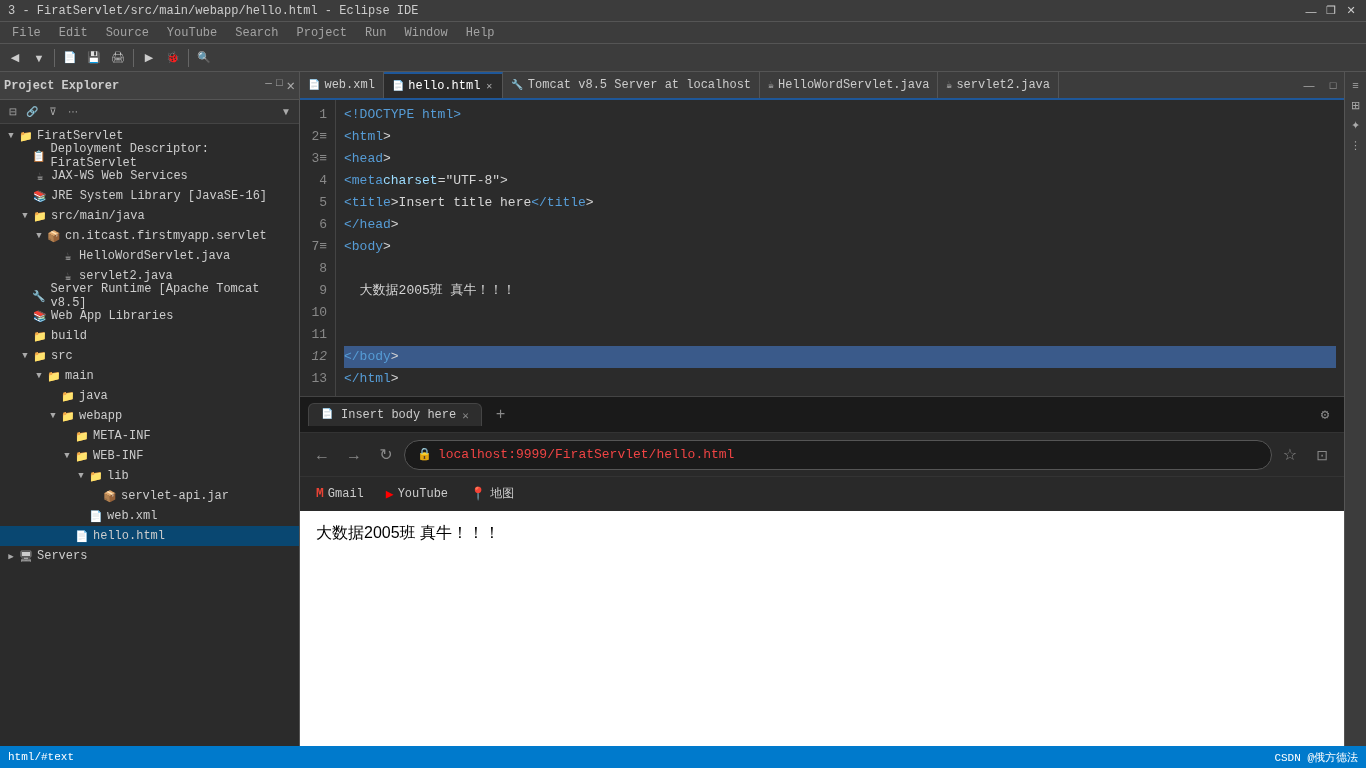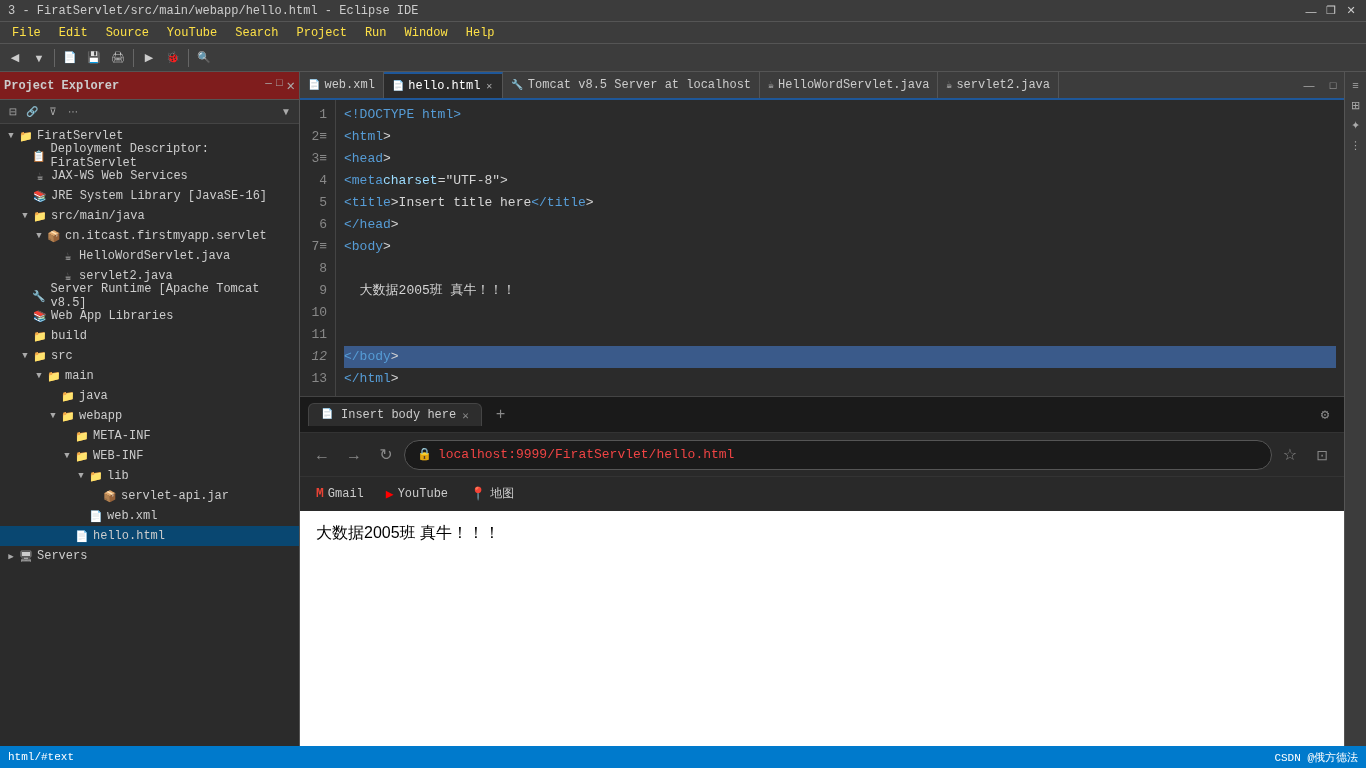--- a/index.html
+++ b/index.html
@@ -25,21 +25,21 @@
       background: #3c3c3c;
       height: 22px;
       display: flex;
       align-items: center;
       padding: 0 4px;
       gap: 2px;
       border-bottom: 1px solid #555;
     }
     .menu-item {
       padding: 2px 8px;
-      color: #fde047;
+      color: #a3a3a3;
       font-size: 12px;
       cursor: pointer;
     }
 
     
     .toolbar {
       background: #3c3c3c;
       height: 28px;
       display: flex;
       align-items: center;
@@ -64,21 +64,21 @@
     
     .sidebar {
       width: 300px;
       background: #2b2b2b;
       border-right: 1px solid #555;
       display: flex;
       flex-direction: column;
       flex-shrink: 0;
     }
     .sidebar-header {
-      background: #7f1d1d;
+      background: #404040;
       border-bottom: 1px solid #555;
       display: flex;
       align-items: center;
       justify-content: space-between;
       padding: 2px 4px;
       height: 28px;
     }
     .sidebar-title { color: #cccccc; font-size: 12px; font-weight: bold; }
     .sidebar-close { cursor: pointer; color: #aaa; font-size: 14px; }
     .sidebar-toolbar {

